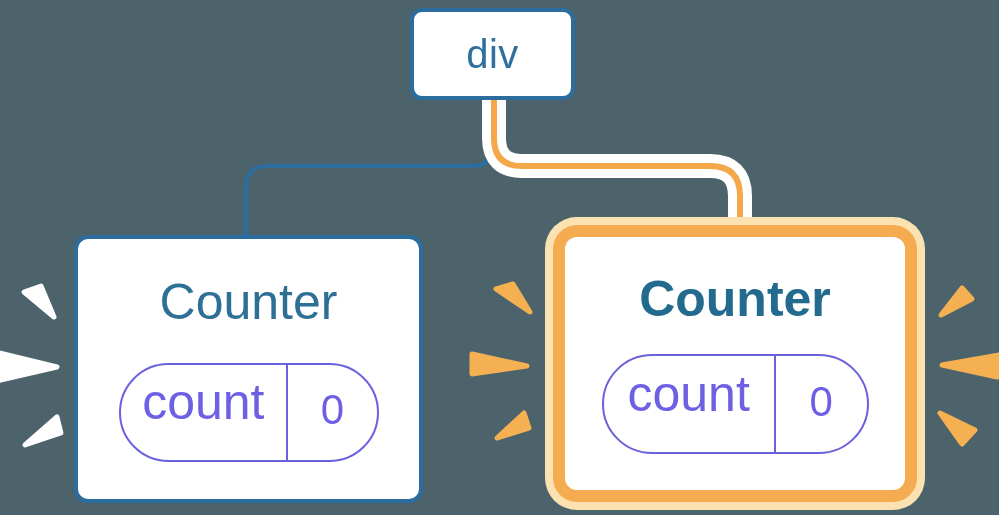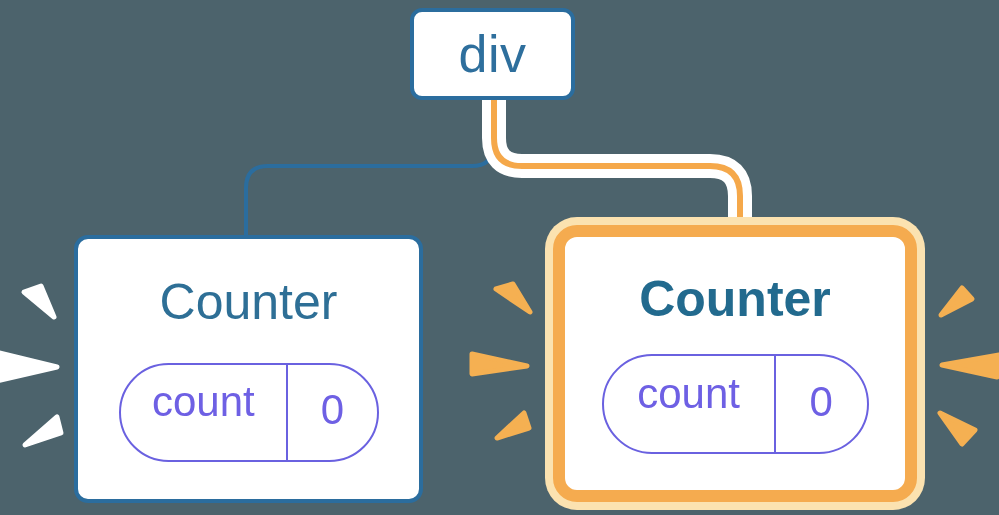--- a/index.html
+++ b/index.html
@@ -7,21 +7,21 @@
     position:relative;width:999px;height:515px;overflow:hidden;
     background:var(--bg);
     font-family:"Liberation Sans", sans-serif;
   }
   .edges{position:absolute;left:0;top:0;z-index:1;}
   .node, .card, .card-outer{position:absolute;z-index:2;box-sizing:border-box;}
   .node{
     left:410px;top:8px;width:165px;height:92px;
     background:var(--white);border:4px solid var(--blue);border-radius:12px;
     display:flex;align-items:center;justify-content:center;
-    font-size:52px;color:var(--blue_text);letter-spacing:.5px;
+    font-size:40px;color:var(--blue_text);letter-spacing:.5px;
   }
   .card{
     left:74px;top:235px;width:349px;height:268px;
     background:var(--white);border:4px solid var(--blue);border-radius:14px;
     display:flex;flex-direction:column;align-items:center;justify-content:center;gap:36px;
   }
   .card-outer{
     left:545px;top:217px;width:380px;height:293px;
     background:var(--orange_pale);border-radius:32px;padding:8px;
   }
@@ -34,21 +34,21 @@
   .title.bold{font-weight:700;color:var(--title_bold);}
   .pill{
     box-sizing:border-box;width:260px;height:99px;
     border:2.5px solid var(--purple);border-radius:60px;
     display:flex;align-items:stretch;overflow:hidden;background:var(--white);
   }
   .pill.wide{width:267px;height:100px;}
   .pill .key{
     width:65.5%;border-right:2.5px solid var(--purple);
     display:flex;align-items:center;justify-content:center;
-    font-size:42px;color:var(--purple_text);padding-bottom:20px;box-sizing:border-box;
+    font-size:50px;color:var(--purple_text);padding-bottom:20px;box-sizing:border-box;
   }
   .pill .val{
     flex:1;display:flex;align-items:center;justify-content:center;
     font-size:42px;color:var(--purple_text);padding-bottom:4px;
   }
 </style>
 </head>
 <body>
 
 <div class="stage">

